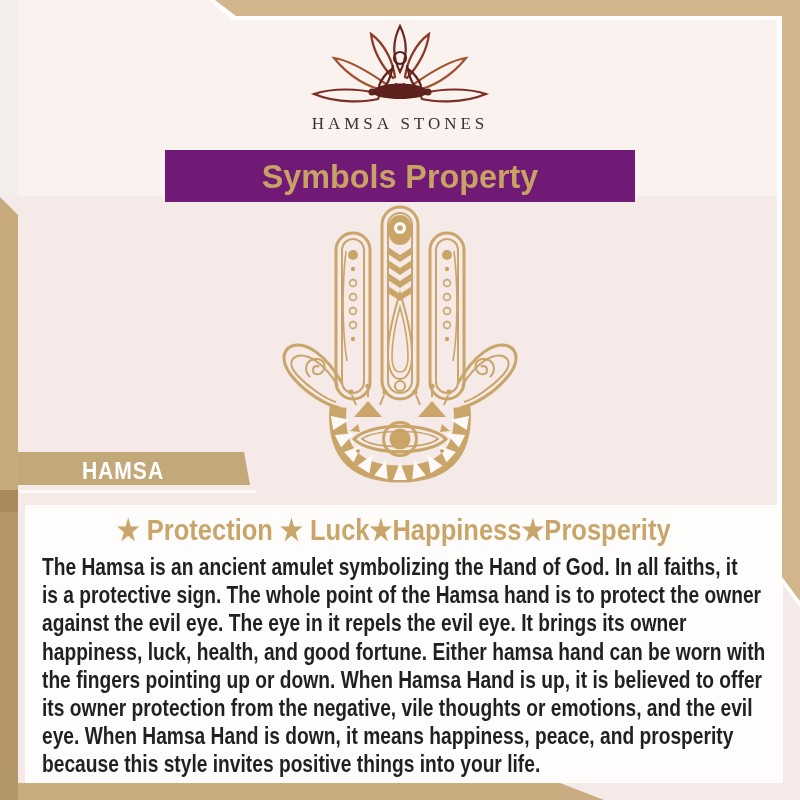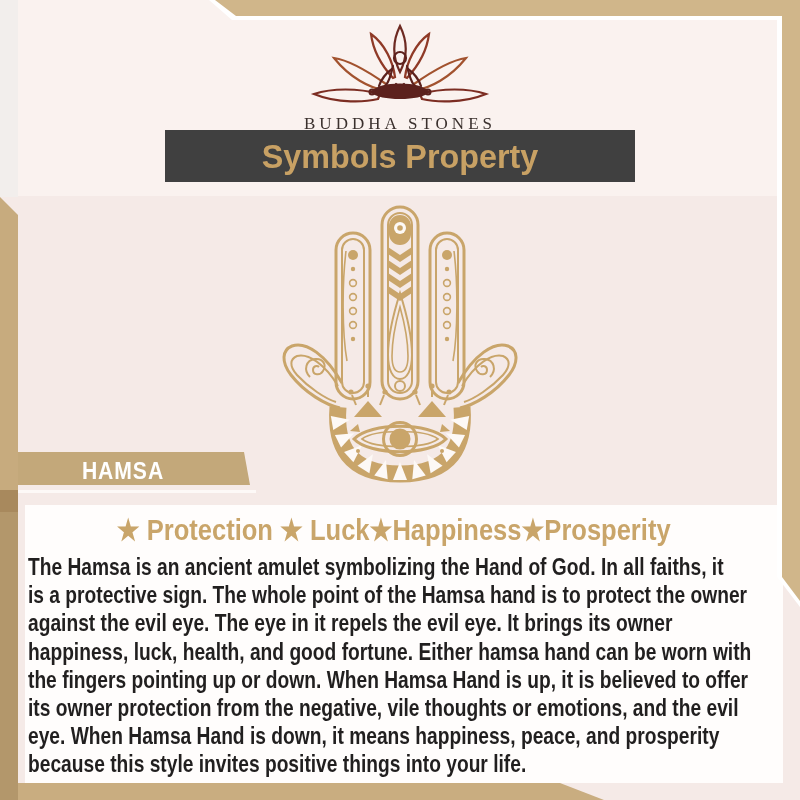--- a/index.html
+++ b/index.html
@@ -21,21 +21,21 @@
       clip-path:polygon(0 0,100% 18px,100% 100%,0 100%);z-index:6;}
   .left-strip-dark{position:absolute;left:0;top:490px;width:18px;height:22px;background:#a8895d;z-index:6;}
   .left-strip-low{position:absolute;left:0;top:512px;width:18px;height:288px;background:var(--leftStripDark);z-index:6;}
   .bottom-band{position:absolute;left:18px;top:783px;width:590px;height:17px;background:var(--bottomBand);
       clip-path:polygon(0 0,542px 0,586px 100%,0 100%);z-index:6;}
   
   .logo{position:absolute;left:290px;top:22px;width:220px;height:96px;z-index:3;}
   .brand-name{position:absolute;left:0;top:114px;width:800px;text-align:center;
       font-family:"Liberation Serif",serif;font-size:17px;letter-spacing:4px;color:#3a302d;z-index:3;}
   
-  .title-band{position:absolute;left:165px;top:130px;width:470px;height:52px;background:#404040;z-index:4;}
+  .title-band{position:absolute;left:165px;top:150px;width:470px;height:52px;background:#701a75;z-index:4;}
   .title-text{display:block;width:100%;text-align:center;line-height:52px;font-size:34px;font-weight:700;
       color:var(--titleGold);transform:scaleX(.95);transform-origin:50% 50%;white-space:nowrap;}
   
   .hamsa{position:absolute;left:280px;top:203px;width:240px;height:280px;z-index:3;}
   .st3{stroke:var(--gold);stroke-width:3;fill:none;}
   .st2{stroke:var(--gold);stroke-width:2;fill:none;}
   .st15{stroke:var(--gold);stroke-width:1.6;fill:none;}
   .gf{fill:var(--gold);}
   .wf{fill:#fdf9f6;}
   .uband{stroke:var(--gold);stroke-width:17;fill:none;}
@@ -43,21 +43,21 @@
   .ribbon{position:absolute;left:18px;top:452px;width:232px;height:33px;background:var(--ribbonTan);
       clip-path:polygon(0 0,226px 0,100% 100%,0 100%);z-index:7;}
   .ribbon-label{display:block;width:210px;text-align:center;line-height:38px;color:var(--ribbonText);
       font-size:23px;font-weight:700;letter-spacing:1px;transform:scaleX(.92);transform-origin:50% 50%;}
   .ribbon-underline{position:absolute;left:18px;top:490px;width:238px;height:3px;background:#fdf9f7;z-index:7;}
   
   .panel{position:absolute;left:25px;top:505px;width:758px;height:278px;background:var(--panel);z-index:2;}
   .traits{padding-top:8px;padding-left:54px;height:38px;font-size:29px;font-weight:700;
       color:var(--gold);white-space:nowrap;}
   .traits span{display:inline-block;transform:scaleX(.88);transform-origin:50% 50%;}
-  .bodytext{margin-top:2px;margin-left:3px;color:var(--text);}
+  .bodytext{margin-top:2px;margin-left:17px;color:var(--text);}
   .bodyline{font-size:24px;font-weight:700;line-height:28.2px;white-space:nowrap;
       transform:scaleX(.8);transform-origin:0 50%;}
 </style>
 </head>
 <body>
 
 <div class="canvas">
 
   <div class="header-bg"></div>
   <div class="header-left-strip"></div>
@@ -81,21 +81,21 @@
         <path d="M117,44 C119,52 120,58 124,63"></path>
         <path d="M102,47 C95,52 91,58 89,64"></path>
         <path d="M118,47 C125,52 129,58 131,64"></path>
         <path d="M106,62 Q110,66 114,62"></path>
         <path d="M82,70 C92,60 128,60 138,70 C128,78 92,78 82,70 Z" fill="#5c211d"></path>
         <circle cx="82" cy="70" r="2.4"></circle>
         <circle cx="138" cy="70" r="2.4"></circle>
       </g>
     </g>
   </svg>
-  <div class="brand-name">BUDDHA STONES</div>
+  <div class="brand-name">HAMSA STONES</div>
 
   <div class="title-band">
     <span class="title-text">Symbols Property</span>
   </div>
 
   <svg class="hamsa" viewBox="0 0 240 280">
     <defs>
       <g id="sidefinger">
         <rect x="56" y="30" width="34" height="166" rx="17" class="st3"></rect>
         <rect x="62" y="36" width="22" height="154" rx="11" class="st2"></rect>

